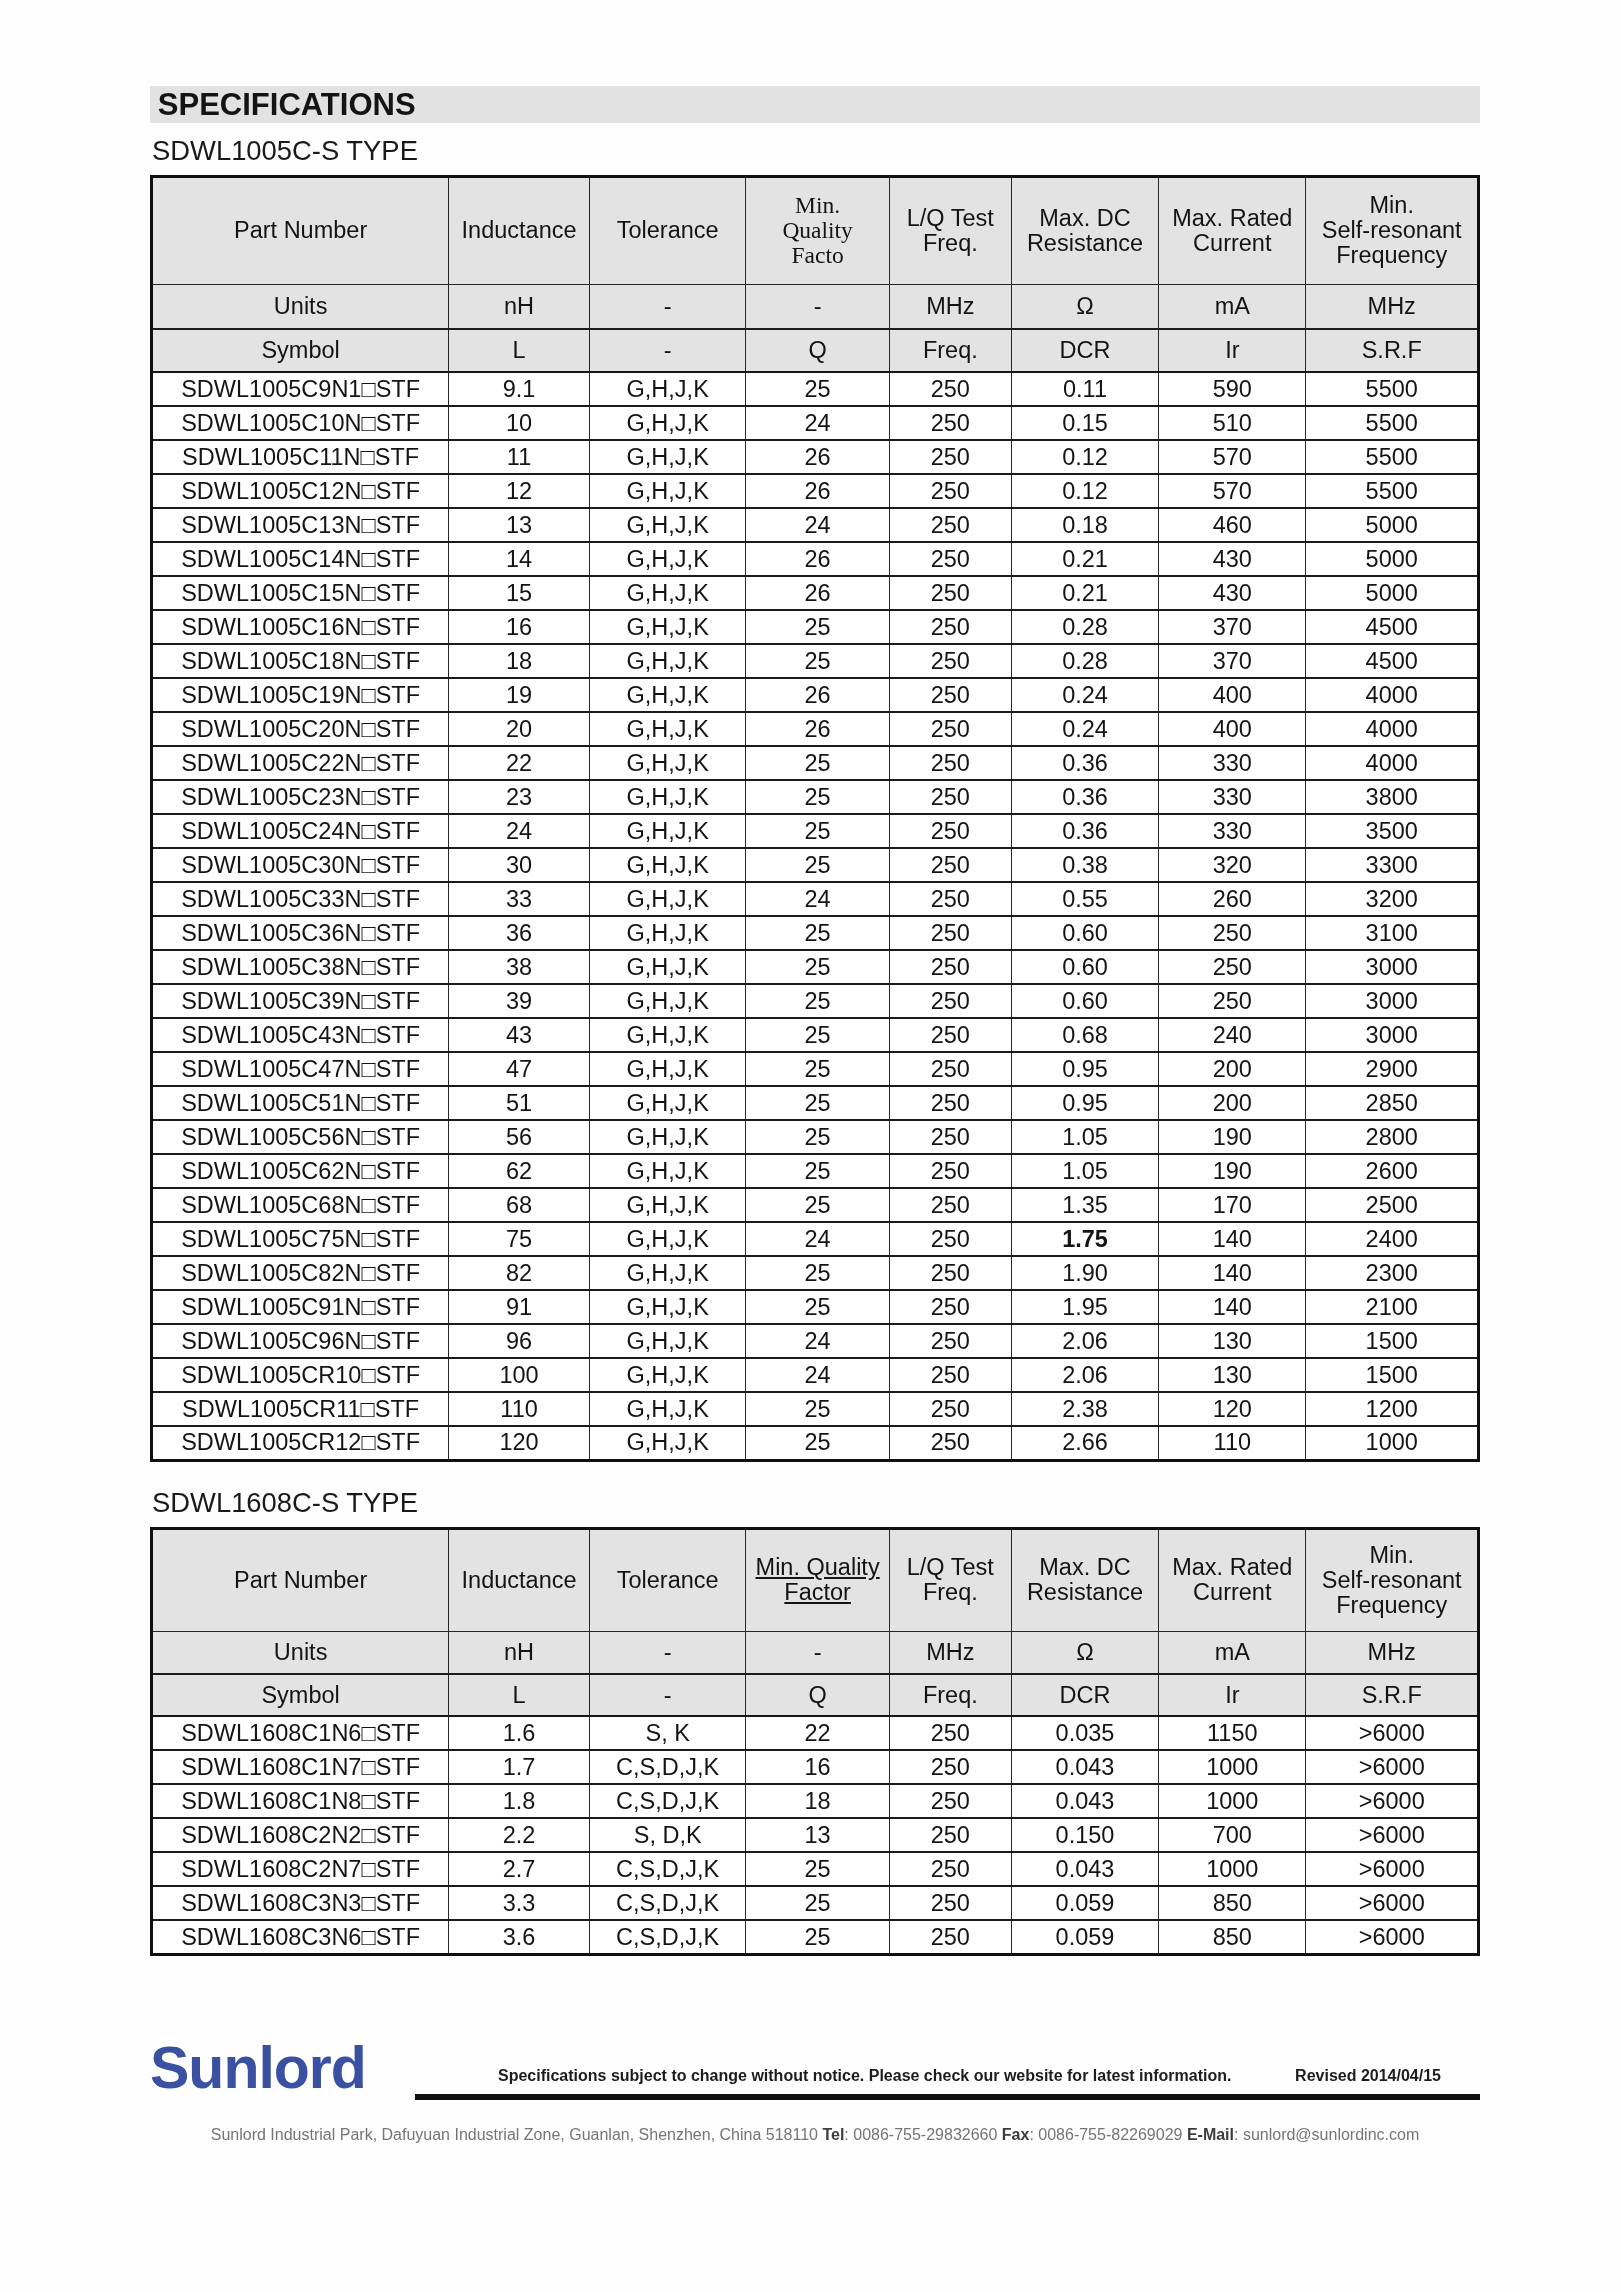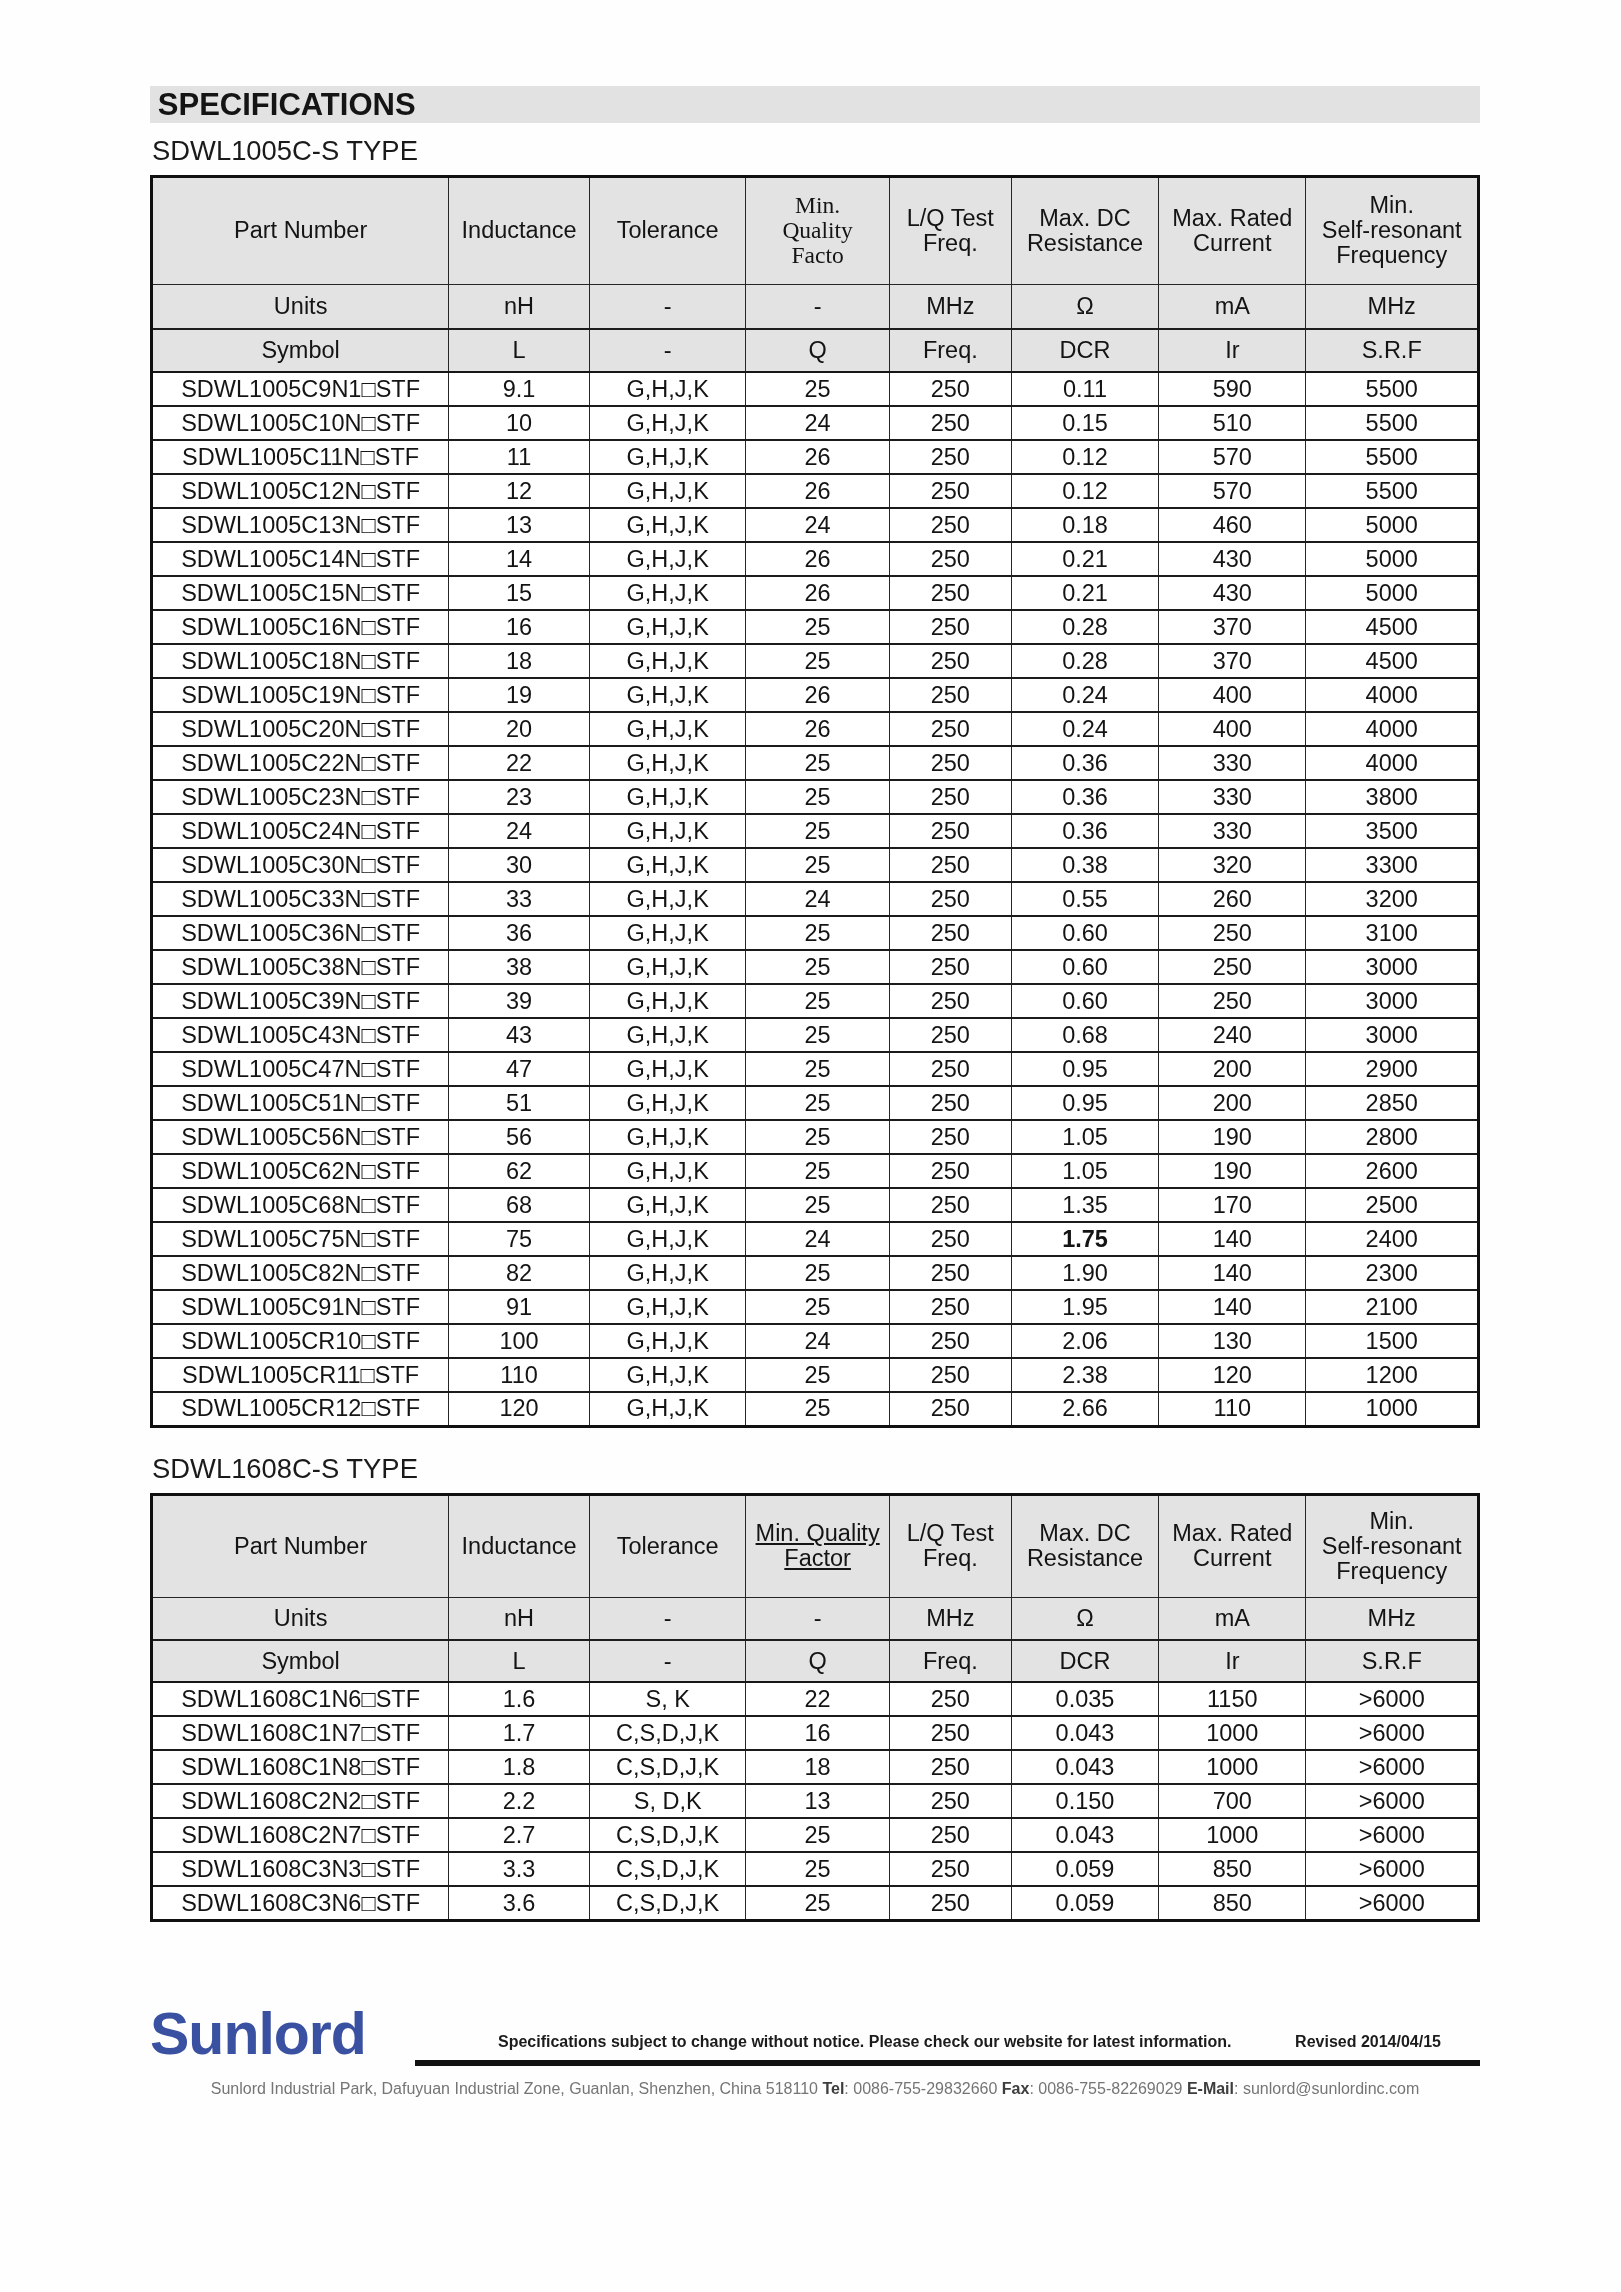--- a/index.html
+++ b/index.html
@@ -64,21 +64,21 @@
   .disclaimer-row {
     display:flex;
     padding:0 39px 0 83px;
     font-size:16px; font-weight:bold; color:#1c1c1c;
   }
   .revised { margin-left:auto; }
   .footer-line {
     margin-top:8.8px; height:5.9px; background:#121212; width:100%;
   }
   .address {
-    margin-top:14px;
+    margin-top:26px;
     text-align:center;
     font-size:16px;
     color:#757575;
   }
   .address b { color:#3d3d3d; }
 </style>
 </head>
 <body>
 
 <div class="page">
@@ -414,20 +414,30 @@
             <td style="height: 34px;">SDWL1005C91N□STF</td>
             <td style="height: 34px;">91</td>
             <td style="height: 34px;">G,H,J,K</td>
             <td style="height: 34px;">25</td>
             <td style="height: 34px;">250</td>
             <td style="height: 34px;">1.95</td>
             <td style="height: 34px;">140</td>
             <td style="height: 34px;">2100</td>
           </tr>
           <tr>
+            <td style="height: 34px;">SDWL1005C96N□STF</td>
+            <td style="height: 34px;">96</td>
+            <td style="height: 34px;">G,H,J,K</td>
+            <td style="height: 34px;">24</td>
+            <td style="height: 34px;">250</td>
+            <td style="height: 34px;">2.06</td>
+            <td style="height: 34px;">130</td>
+            <td style="height: 34px;">1500</td>
+          </tr>
+          <tr>
             <td style="height: 34px;">SDWL1005CR10□STF</td>
             <td style="height: 34px;">100</td>
             <td style="height: 34px;">G,H,J,K</td>
             <td style="height: 34px;">24</td>
             <td style="height: 34px;">250</td>
             <td style="height: 34px;">2.06</td>
             <td style="height: 34px;">130</td>
             <td style="height: 34px;">1500</td>
           </tr>
           <tr>

